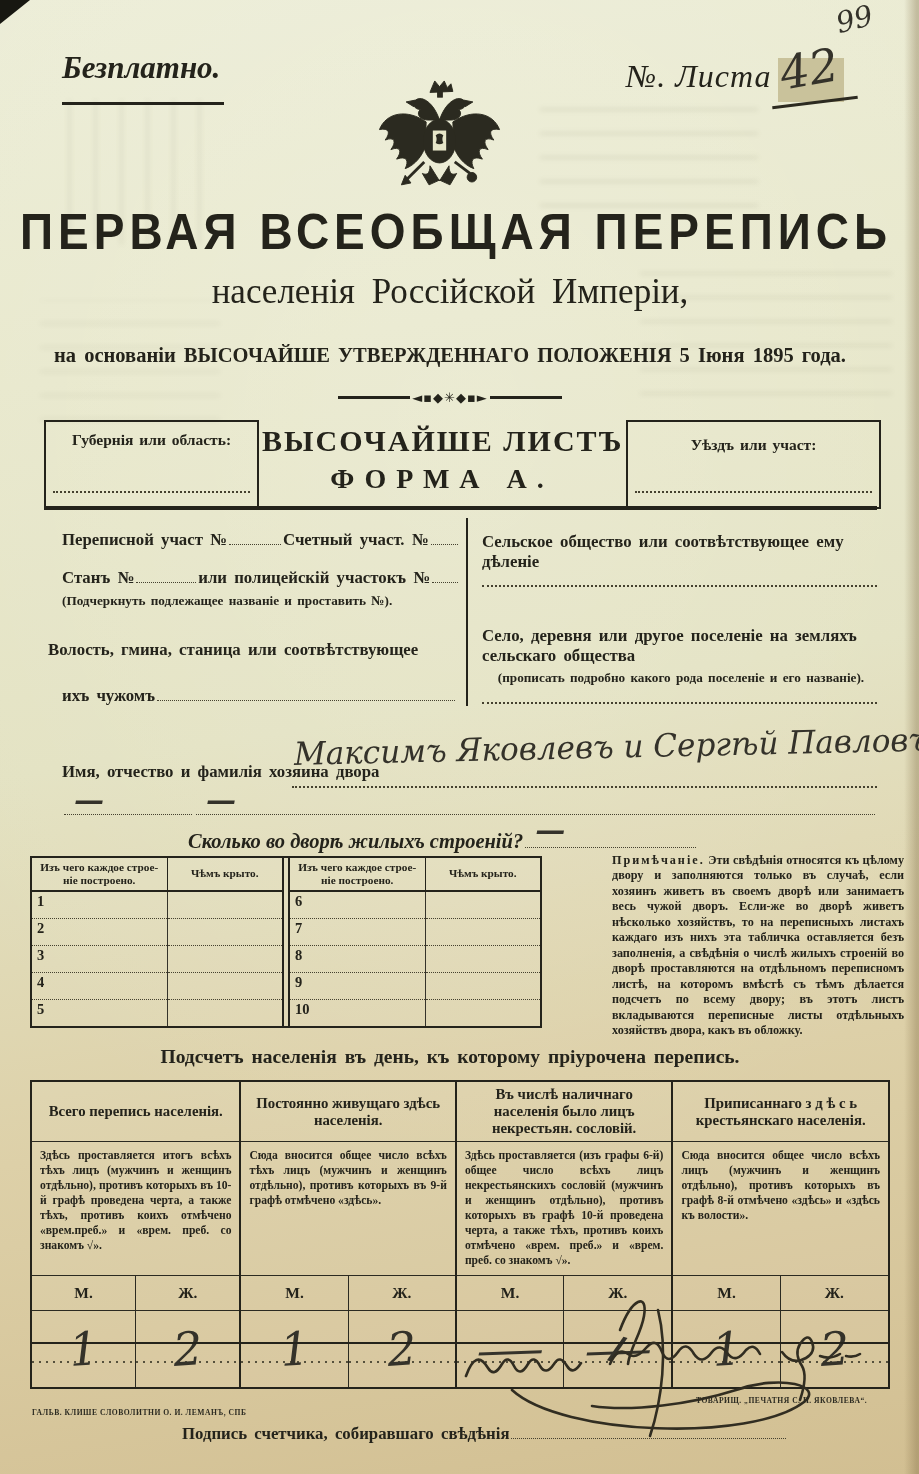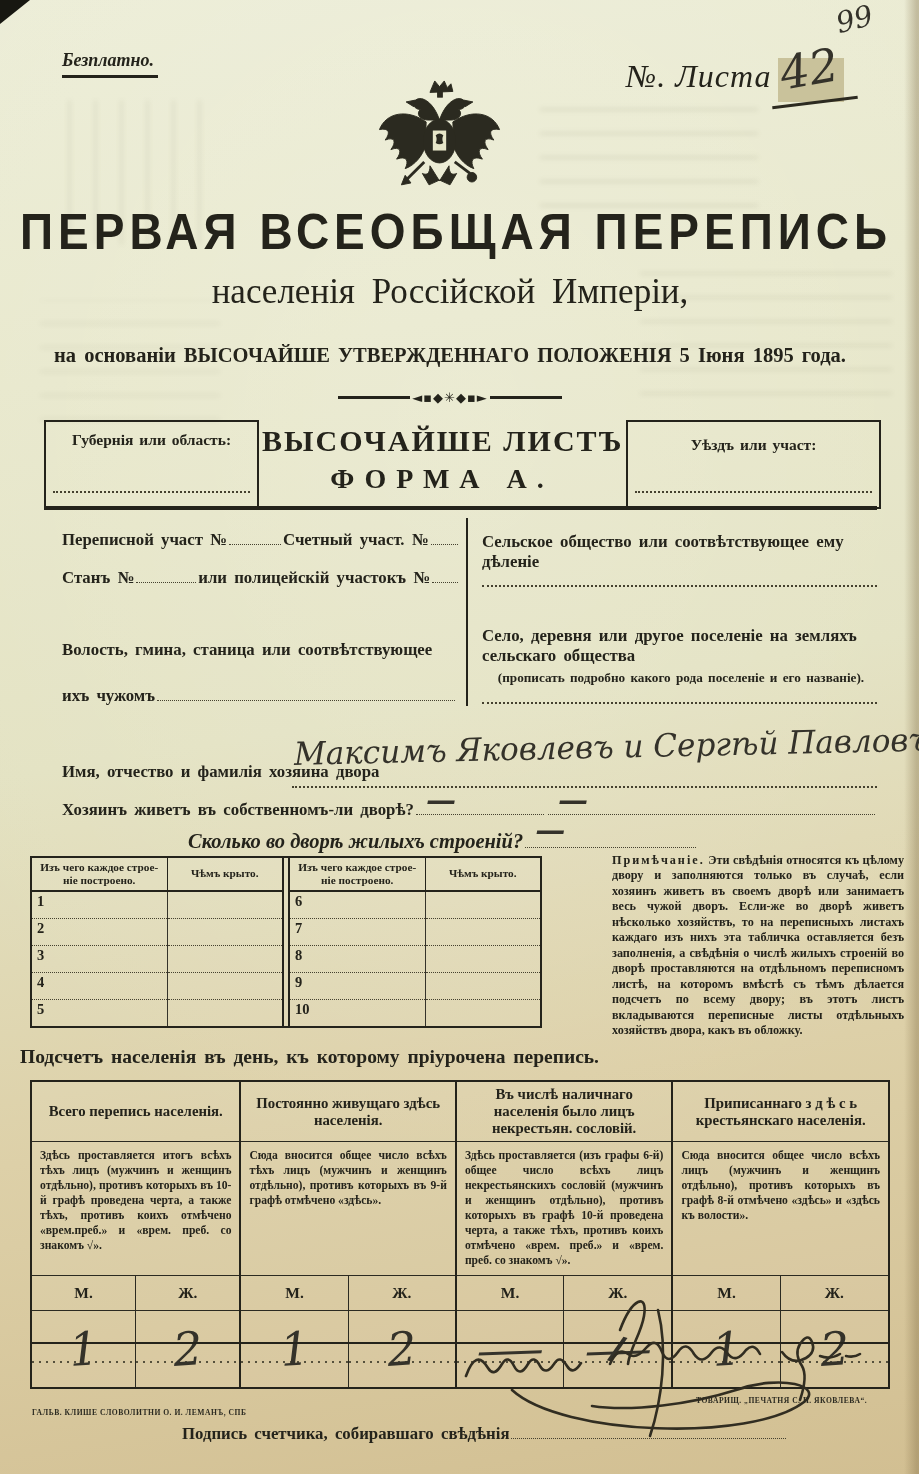--- a/index.html
+++ b/index.html
@@ -10,22 +10,22 @@
       linear-gradient(171deg,#ecedd7 0%,#e8e8cc 24%,#e3e2c2 48%,#ddd0a8 72%,#d2bf92 100%);}
   .abs{position:absolute;}
   .edge-right{position:absolute;right:0;top:0;width:15px;height:100%;
     background:linear-gradient(90deg,rgba(120,100,60,0) 0%,rgba(120,100,60,.35) 85%);}
   .corner-tl{position:absolute;left:0;top:0;width:30px;height:24px;background:#171711;
     clip-path:polygon(0 0,100% 0,0 100%);}
   .smudge{position:absolute;filter:blur(2.5px);pointer-events:none;
     background:repeating-linear-gradient(0deg,transparent 0 9px,#6e6c50 9px 12px,transparent 12px 24px);}
   .smudge.v{background:repeating-linear-gradient(90deg,transparent 0 10px,#6e6c50 10px 13px,transparent 13px 26px);}
 
-  .free-label{left:62px;top:50px;font-size:18px;font-weight:bold;font-style:italic;
-    border-bottom:3px solid #24231b;padding:0 4px 4px 0;}
+  .free-label{left:62px;top:50px;font-size:31px;font-weight:bold;font-style:italic;
+    border-bottom:3px solid #24231b;padding:0 4px 16px 0;}
   .sheet-no{left:626px;top:58px;display:flex;align-items:flex-start;}
   .sheet-no-label{font-size:32px;font-style:italic;letter-spacing:1px;}
   .sheet-no-patch{position:relative;margin-left:6px;width:66px;height:44px;background:#c9c29b;}
   .sheet-no-val{position:absolute;left:2px;top:-16px;font-size:46px;transform:rotate(-10deg);}
   .sheet-no-strike{position:absolute;left:-6px;bottom:-2px;width:86px;height:3px;background:#2c2a20;transform:rotate(-7deg);}
   .corner-number{left:836px;top:2px;font-size:29px;transform:rotate(-14deg);color:#4a483c;}
 
   .hand{font-family:"DejaVu Serif",serif;font-style:italic;color:#34322a;}
 
   .main-title{left:20px;top:205px;width:860px;text-align:center;
@@ -66,21 +66,21 @@
   .btable td{height:25px;vertical-align:top;font-size:14.5px;font-weight:bold;
     border-bottom:1.4px dotted #45412f;padding:1px 0 0 5px;}
   .btable td.c1{border-right:1.6px solid #35332a;}
   .btable tr:last-child td{border-bottom:none;}
   .vsep{width:4px;border-left:2.2px solid #24231b;border-right:2.2px solid #24231b;}
 
   .note-block{left:612px;top:853px;width:292px;font-size:12.2px;font-weight:bold;
     line-height:1.27;text-align:justify;}
   .note-title{letter-spacing:2px;}
 
-  .ctable-title{left:20px;top:1046px;width:860px;text-align:left;font-size:19.5px;font-weight:bold;word-spacing:3px;}
+  .ctable-title{left:20px;top:1046px;width:860px;text-align:center;font-size:19.5px;font-weight:bold;word-spacing:3px;}
   .ctable{left:30px;top:1080px;border-collapse:collapse;width:860px;background:rgba(255,255,255,.05);}
   .ctable th,.ctable td{border:1.4px solid #2b2a21;}
   .ctable .gsep{border-left:2.4px solid #24231b;}
   .ctable thead th{font-size:14.8px;font-weight:bold;padding:4px 6px;line-height:1.15;height:40px;vertical-align:middle;}
   .ctable .desc{font-size:11.6px;font-weight:bold;line-height:1.3;text-align:justify;padding:6px 8px;height:112px;vertical-align:top;}
   .ctable .mf{font-size:15.5px;font-weight:bold;text-align:center;height:32px;}
   .ctable .val{height:74px;text-align:center;vertical-align:middle;position:relative;
     background-image:repeating-linear-gradient(90deg,#55503c 0 2px,transparent 2px 7px);
     background-size:100% 2px;background-repeat:no-repeat;background-position:0 68%;}
   .ctable .val .hand{font-size:46px;display:inline-block;transform:rotate(-4deg);}
@@ -167,41 +167,41 @@
     <span class="dots-fix" style="width:52px;"></span>
     <span>Счетный участ. №</span>
     <span class="dots"></span>
   </div>
   <div class="abs row-flex lbl-b" style="left:62px;top:568px;width:398px;">
     <span>Станъ №</span>
     <span class="dots-fix" style="width:60px;"></span>
     <span>или полицейскій участокъ №</span>
     <span class="dots"></span>
   </div>
-  <div class="abs lbl-b" style="left:62px;top:640px;width:398px;">Волость, гмина, станица или соотвѣтствующее</div>
+  <div class="abs small-note" style="left:62px;top:593px;width:398px;">(Подчеркнуть подлежащее названіе и проставить №).</div>
+  <div class="abs lbl-b" style="left:48px;top:640px;width:398px;">Волость, гмина, станица или соотвѣтствующее</div>
   <div class="abs row-flex lbl-b" style="left:62px;top:686px;width:395px;">
     <span>ихъ чужомъ</span>
     <span class="dots"></span>
   </div>
 
   <div class="abs row-flex lbl-b" style="left:482px;top:532px;width:395px;">
     <span>Сельское общество или соотвѣтствующее ему дѣленіе</span>
     <span class="dots"></span>
   </div>
   <div class="abs dotline-full" style="left:482px;top:585px;width:395px;"></div>
   <div class="abs lbl-b" style="left:482px;top:626px;width:398px;">Село, деревня или другое поселеніе на земляхъ сельскаго общества</div>
   <div class="abs small-note" style="left:482px;top:670px;width:398px;text-align:center;">(прописать подробно какого рода поселеніе и его названіе).</div>
   <div class="abs dotline-full" style="left:482px;top:702px;width:395px;"></div>
 
   <div class="abs lbl-b" style="left:62px;top:762px;">Имя, отчество и фамилія хозяина двора</div>
   <div class="abs owner-name-dots"></div>
   <div class="abs hand owner-name-val">Максимъ Яковлевъ и Сергѣй Павловъ Середюки</div>
 
   <div class="abs row-flex lbl-b" style="left:62px;top:800px;width:815px;">
-    <span>Хозяинъ живетъ въ собственномъ-ли дворѣ?</span>
     <span class="dots-fix" style="width:128px;">
       <span class="ans hand">—</span>
     </span>
     <span class="dots">
       <span class="ans hand">—</span>
     </span>
   </div>
 
   <div class="abs row-flex" style="left:188px;top:830px;width:510px;font-size:20.5px;font-weight:bold;font-style:italic;">
     <span>Сколько во дворѣ жилыхъ строеній?</span>

